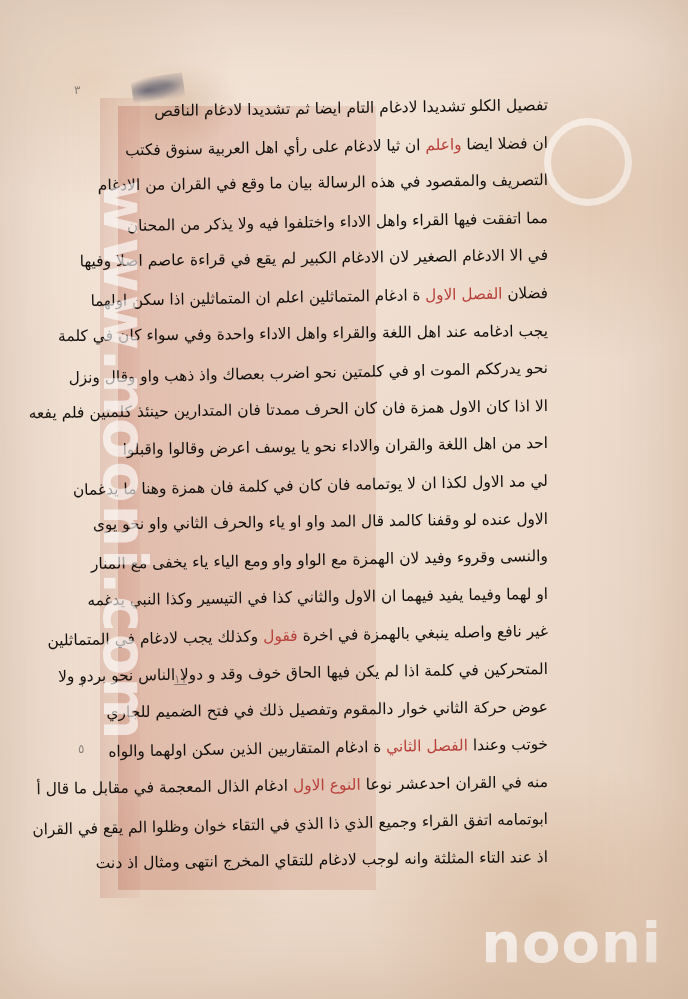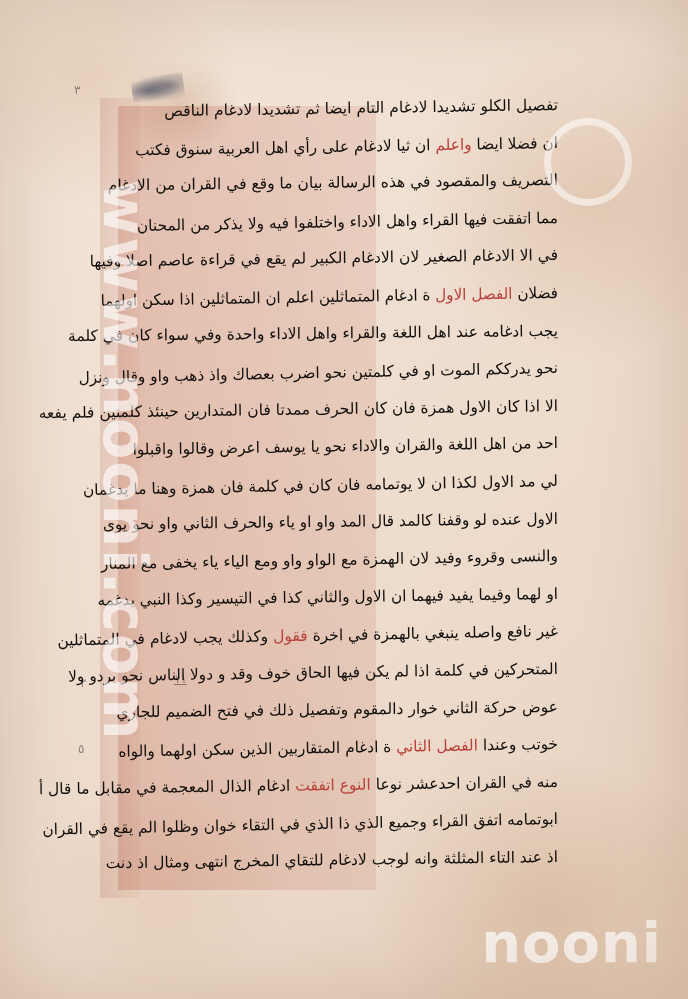--- a/index.html
+++ b/index.html
@@ -72,21 +72,21 @@
     width: 40px;
     height: 800px;
     background: linear-gradient(90deg, rgba(214,160,150,0.30) 0%, rgba(226,180,170,0.10) 100%);
     mix-blend-mode: multiply;
     pointer-events: none;
   }
 
   
   #text-block {
     position: absolute;
-    left: 166px;
+    left: 156px;
     top: 96px;
     width: 392px;
     height: 800px;
     direction: rtl;
     text-align: justify;
   }
 
   .line {
     position: relative;
     font-family: "DejaVu Sans", sans-serif;
@@ -230,21 +230,21 @@
       <div class="line l8" style="margin-top: 22.0952px;"><span class="seg">الا اذا كان الاول همزة فان كان الحرف ممدتا فان المتدارين حينئذ كلمتين فلم يفعه</span></div>
       <div class="line l9" style="margin-top: 22.0952px;"><span class="seg">احد من اهل اللغة والقران والاداء نحو يا يوسف اعرض وقالوا واقبلوا</span></div>
       <div class="line l10" style="margin-top: 22.0952px;"><span class="seg">لي مد الاول لكذا ان لا يوتمامه فان كان في كلمة فان همزة وهنا ما يدغمان</span></div>
       <div class="line l11" style="margin-top: 22.0952px;"><span class="seg">الاول عنده لو وقفنا كالمد قال المد واو او ياء والحرف الثاني واو نحو يوى</span></div>
       <div class="line l12" style="margin-top: 22.0952px;"><span class="seg">والنسى وقروء وفيد لان الهمزة مع الواو واو ومع الياء ياء يخفى مع المنار</span></div>
       <div class="line l13" style="margin-top: 22.0952px;"><span class="seg">او لهما وفيما يفيد فيهما ان الاول والثاني كذا في التيسير وكذا النبي يدغمه</span></div>
       <div class="line l14" style="margin-top: 22.0952px;"><span class="seg">غير نافع واصله ينبغي بالهمزة في اخرة </span><span class="seg red">فقول</span><span class="seg"> وكذلك يجب لادغام في المتماثلين</span></div>
       <div class="line l15" style="margin-top: 22.0952px;"><span class="seg">المتحركين في كلمة اذا لم يكن فيها الحاق خوف وقد و دولا الناس نحو بردو ولا</span></div>
       <div class="line l16" style="margin-top: 22.0952px;"><span class="seg">عوض حركة الثاني خوار دالمقوم وتفصيل ذلك في فتح الضميم للجاري</span></div>
       <div class="line l17" style="margin-top: 22.0952px;"><span class="seg">خوتب وعندا </span><span class="seg red">الفصل الثاني</span><span class="seg"> ة ادغام المتقاربين الذين سكن اولهما والواه</span></div>
-      <div class="line l18" style="margin-top: 22.0952px;"><span class="seg">منه في القران احدعشر نوعا </span><span class="seg red">النوع اتفقت</span><span class="seg"> ادغام الذال المعجمة في مقابل ما قال أ</span></div>
+      <div class="line l18" style="margin-top: 22.0952px;"><span class="seg">منه في القران احدعشر نوعا </span><span class="seg red">النوع الاول</span><span class="seg"> ادغام الذال المعجمة في مقابل ما قال أ</span></div>
       <div class="line l19" style="margin-top: 22.0952px;"><span class="seg">ابوتمامه اتفق القراء وجميع الذي ذا الذي في التقاء خوان وظلوا الم يقع في القران</span></div>
       <div class="line l20" style="margin-top: 22.0952px;"><span class="seg">اذ عند التاء المثلثة وانه لوجب لادغام للتقاي المخرج انتهى ومثال اذ دنت</span></div>
     </div>
 
   <div id="watermark-vertical">www.nooni.com</div>
   <div id="watermark-circle"></div>
   <div id="watermark-bottom">nooni</div>
 
   <div class="vignette"></div>
 </div>

